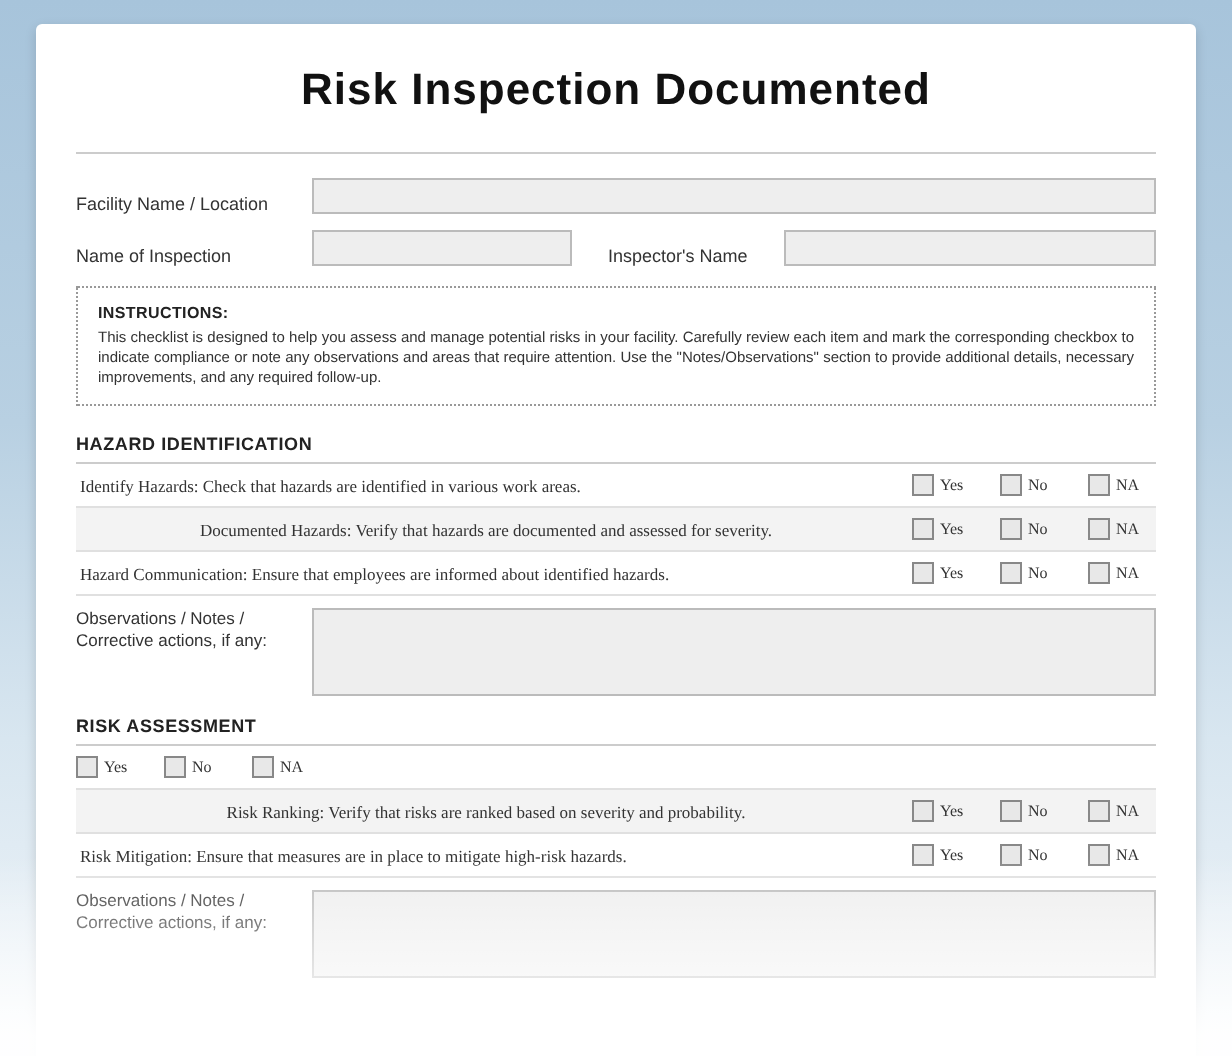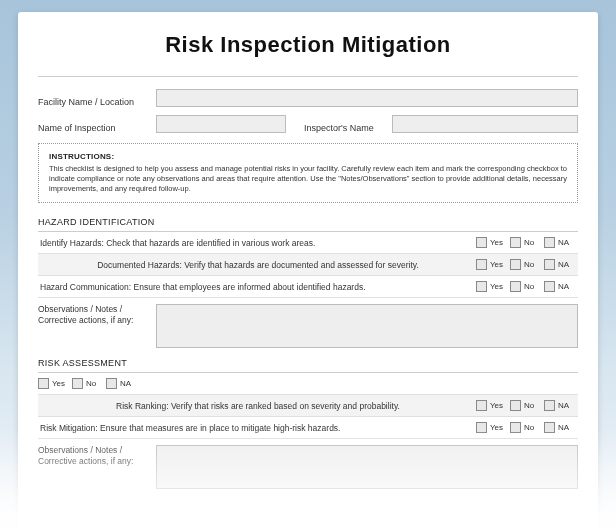--- a/index.html
+++ b/index.html
@@ -58,34 +58,35 @@
     letter-spacing: 0.2px;
   }
   .instructions-body {
     font-size: 7.5px;
     color: #333;
     line-height: 1.35;
     text-align: justify;
   }
   .section-header {
     font-size: 9px;
-    font-weight: normal;
+    font-weight: bold;
     color: #222;
     letter-spacing: 0.3px;
     border-bottom: 1px solid #ccc;
     padding-bottom: 4px;
     margin-top: 6px;
     margin-bottom: 0;
   }
   .check-row {
     display: flex;
     align-items: center;
     border-bottom: 1px solid #e0e0e0;
     padding: 5px 0;
-    gap: 0;
+    gap: 10px;
+    font-family: Liberation Serif, serif;
   }
   .check-row.alt { background: #f3f3f3; text-align: center; }
   .check-text {
     font-size: 8.5px;
     color: #333;
     flex: 1;
     padding-left: 2px;
   }
   .opt { display: flex; align-items: center; gap: 3px; width: 34px; }
   .opt .box {
@@ -118,21 +119,21 @@
     height: 100px;
     background: linear-gradient(180deg, rgba(255,255,255,0) 0%, rgba(255,255,255,0.95) 90%);
     pointer-events: none;
   }
 </style>
 </head>
 <body>
 
 <div class="page">
 
-  <h1 class="title">Risk Inspection Mitigation</h1>
+  <h1 class="title">Risk Inspection Documented</h1>
   <hr class="divider">
 
   <div class="field-row">
     <div class="field-label">Facility Name / Location</div>
     <input class="text-input" type="text" value="" style="">
   </div>
 
   <div class="field-row">
     <div class="field-label">Name of Inspection</div>
     <input class="text-input" type="text" style="flex: 0 0 130px;" value="">

